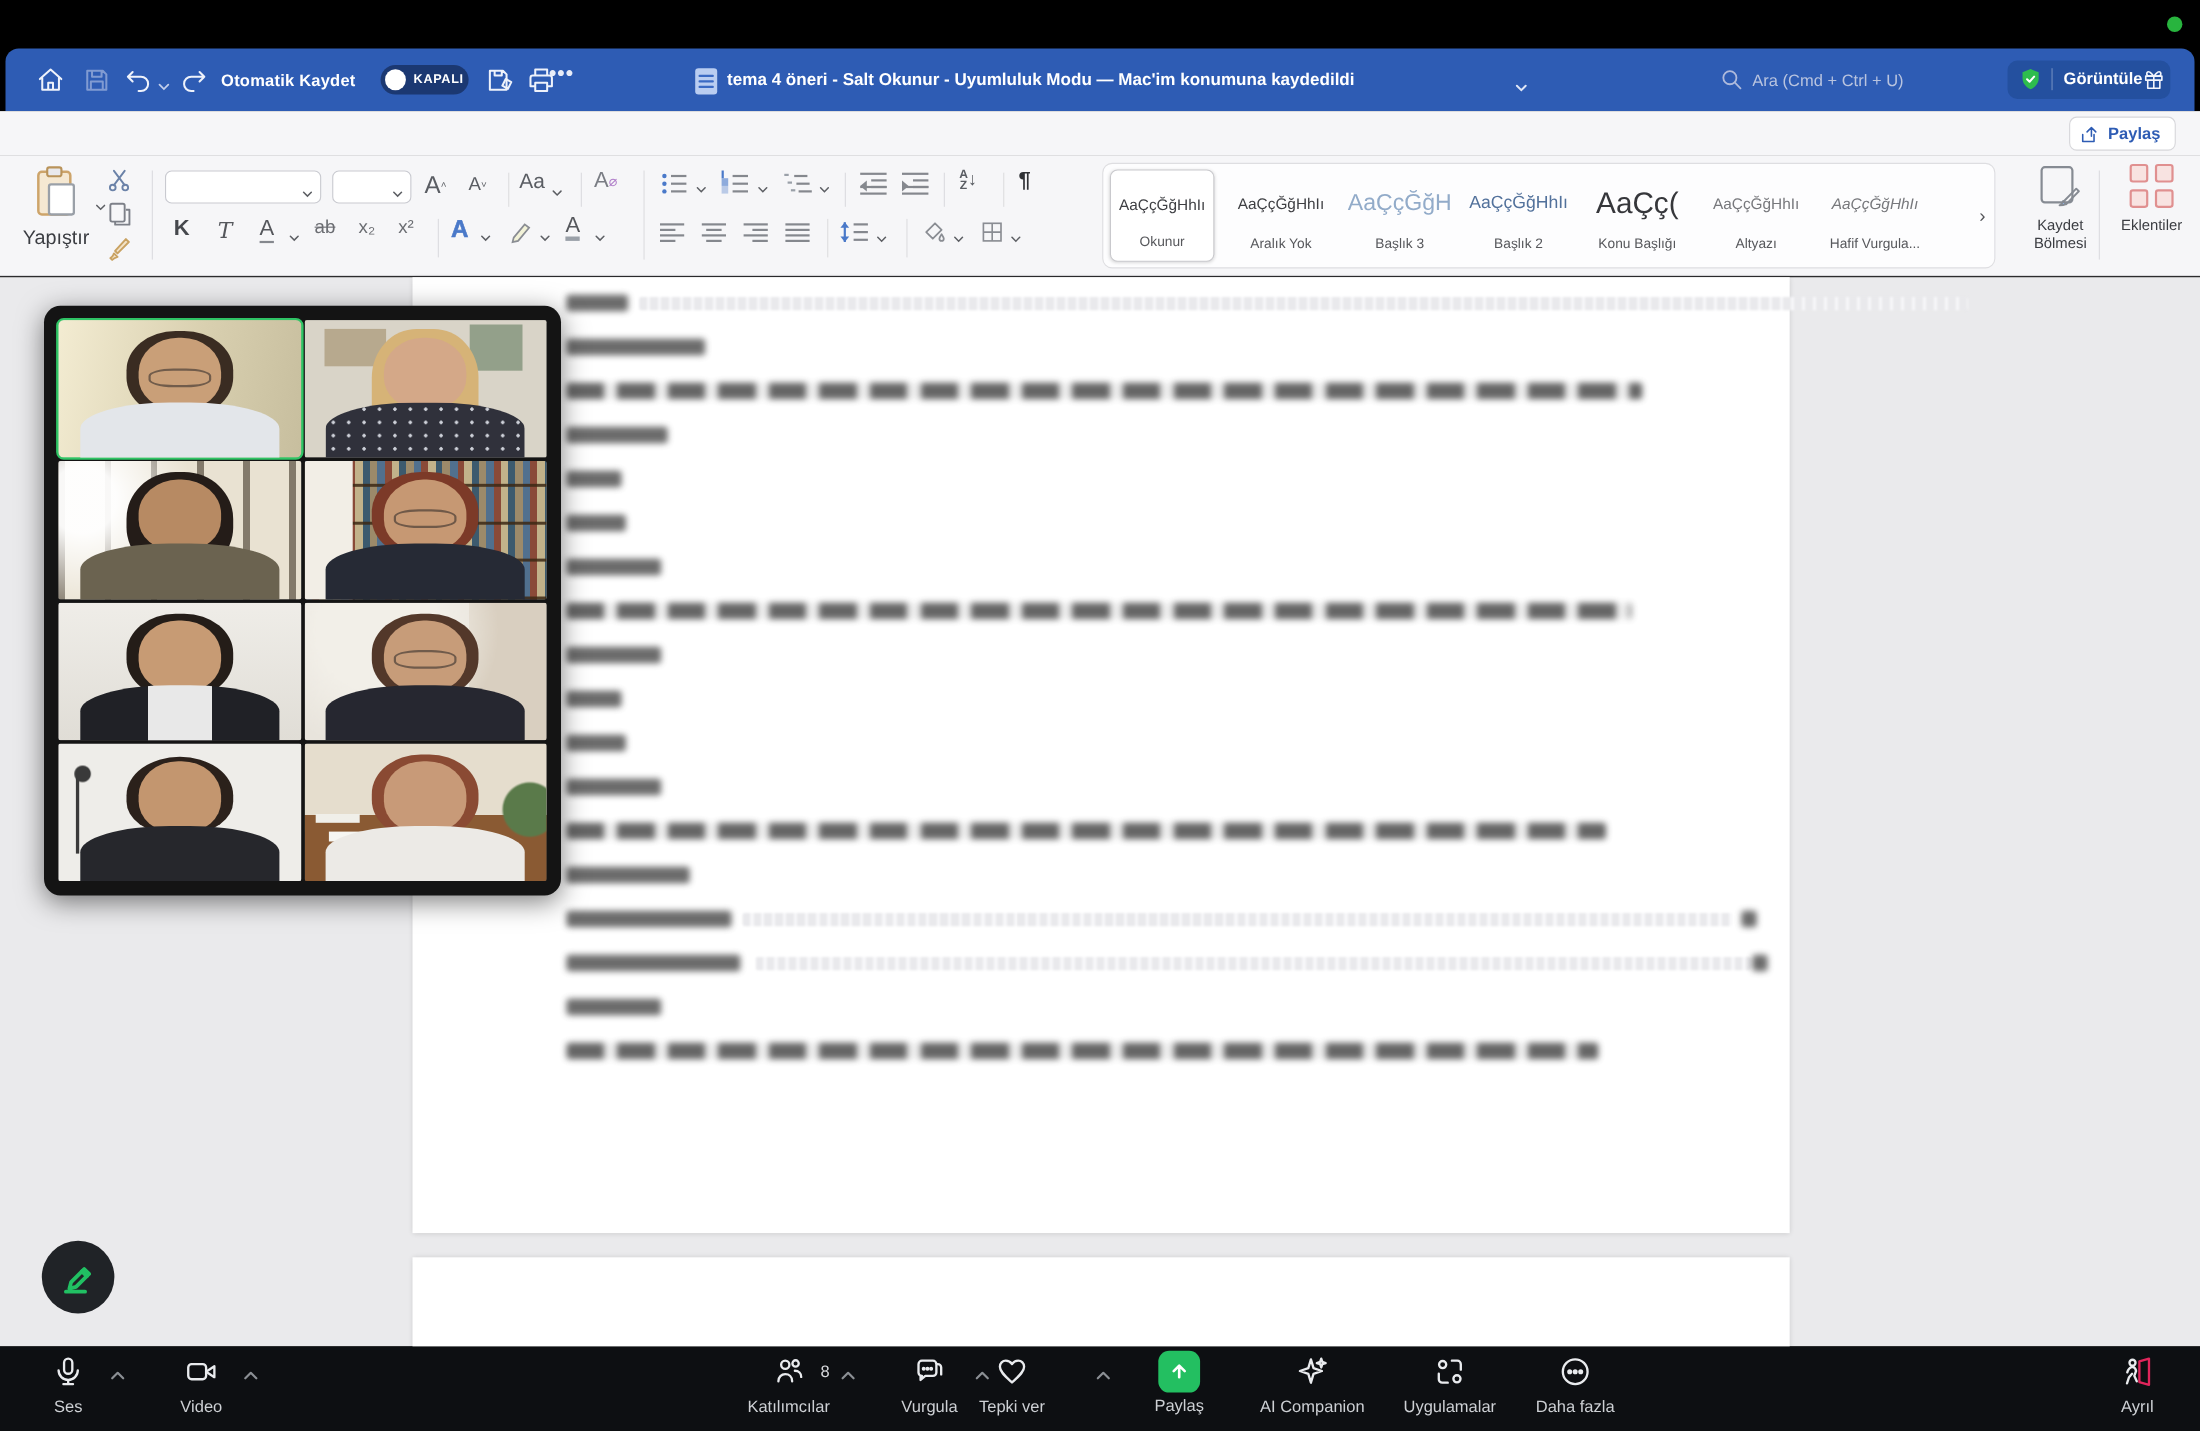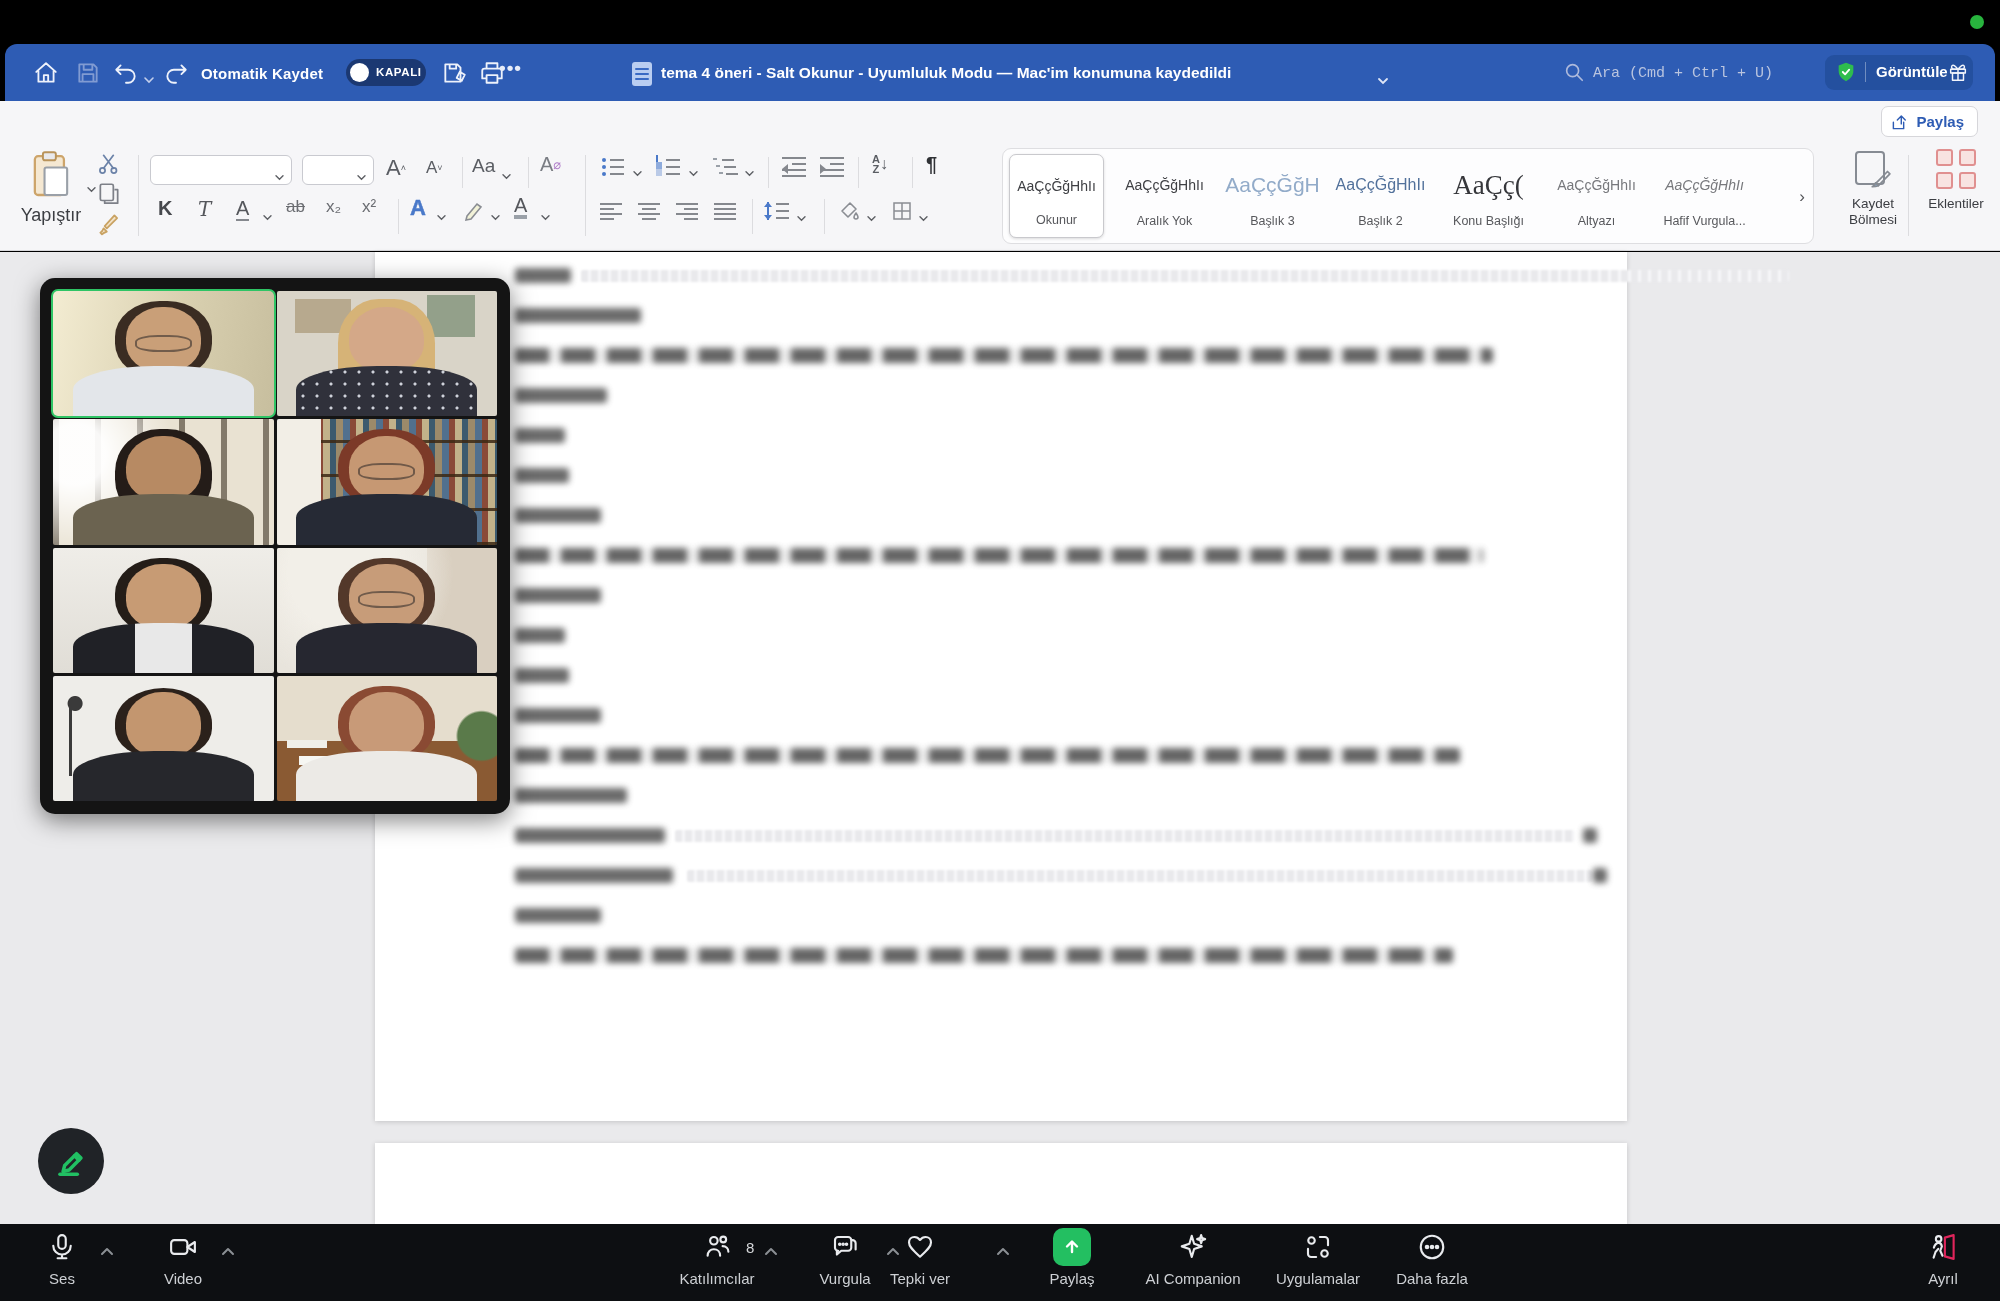--- a/index.html
+++ b/index.html
@@ -24,21 +24,21 @@
 .ellipsis{position:absolute;left:494px;top:13px;color:#e7ecf8;font-size:19px;font-weight:bold;letter-spacing:1px}
 .docicon{position:absolute;left:627px;top:18px;width:20px;height:24px;background:#b9cdf1;border-radius:3px}
 .docicon i{position:absolute;left:3px;right:3px;height:2px;background:#3a6ac4;border-radius:1px}
 .docicon i:nth-child(1){top:6px}.docicon i:nth-child(2){top:11px}.docicon i:nth-child(3){top:16px}
 .wintitle{position:absolute;left:656px;top:20px;color:#fff;font-size:15.5px;font-weight:bold;white-space:nowrap}
 .wintitle-caret{position:absolute;left:1372px;top:27px;width:12px;height:8px}
 .wintitle-caret svg{width:100%;height:100%;stroke:#dfe6f6;stroke-width:1.8;fill:none;stroke-linecap:round}
 .searchwrap{position:absolute;left:1558px;top:14px;width:240px;height:30px}
 .search-ic{position:absolute;left:0;top:3px;width:22px;height:22px}
 .search-ic svg{width:100%;height:100%;stroke:#aebadc;stroke-width:1.8;fill:none;stroke-linecap:round}
-.searchwrap input{position:absolute;left:28px;top:0;width:205px;height:30px;background:transparent;border:none;outline:none;color:#b9c4df;font-size:15px;font-family:Liberation Mono, monospace}
+.searchwrap input{position:absolute;left:28px;top:0;width:205px;height:30px;background:transparent;border:none;outline:none;color:#b9c4df;font-size:15px;font-family:Liberation Sans, sans-serif}
 .searchwrap input::placeholder{color:#b9c4df;opacity:1}
 .viewgroup{position:absolute;left:1820px;top:11px;width:148px;height:35px;background:#24509f;border-radius:9px}
 .shield{position:absolute;left:10px;top:6px;width:22px;height:23px}
 .viewsep{position:absolute;left:40px;top:7px;width:1px;height:20px;background:rgba(255,255,255,.35)}
 .viewlabel{position:absolute;left:51px;top:8px;color:#fff;font-size:15px;font-weight:bold}
 .gift{position:absolute;left:122px;top:5px;width:22px;height:24px}
 .gift svg{width:100%;height:100%;stroke:#f2f5fc;stroke-width:1.6;fill:none;stroke-linejoin:round}
 
 
 .tabrow{position:absolute;left:0;right:0;top:101px;height:40px;background:#f6f6f8}
@@ -95,21 +95,21 @@
 .sorttxt{font-size:11px;font-weight:bold;color:#5a5d63;line-height:10px;text-align:center}
 .pilcrow{font-size:20px;color:#2f3135;font-weight:bold}
 
 .gallery{position:absolute;left:1002px;top:7px;width:812px;height:96px;background:#fdfdfe;border:1px solid #dedee1;border-radius:9px;display:flex;align-items:stretch;padding:5px 26px 5px 6px;gap:13px}
 .styleitem{position:relative;width:95px;border-radius:7px;text-align:center}
 .styleitem.selected{background:#fff;border:1px solid #c9c9cd;box-shadow:0 1px 3px rgba(0,0,0,.14)}
 .stysample{position:absolute;left:0;right:0;top:14px;height:34px;display:flex;align-items:center;justify-content:center;font-size:14px;color:#3e3f43;white-space:nowrap;overflow:hidden}
 .stylabel{position:absolute;left:0;right:0;bottom:10px;font-size:12.5px;color:#57585c;white-space:nowrap;overflow:hidden}
 .sty-b1 .stysample{font-size:21px;color:#92abc9}
 .sty-b2 .stysample{font-size:16px;color:#52719b}
-.sty-konu .stysample{font-size:27px;color:#36373b;font-family:Liberation Serif, serif}
+.sty-konu .stysample{font-size:27px;color:#36373b;font-family:Liberation Sans, sans-serif}
 .sty-alt .stysample{color:#77787c}
 .sty-haf .stysample{color:#77787c;font-style:italic}
 .gal-more{position:absolute;right:8px;top:38px;font-size:17px;color:#55565a}
 .bigbtn{position:absolute;top:8px;text-align:center}
 .bigbtn .rlabel{font-size:13.5px;line-height:16px}
 .stiller-ic{display:inline-block;width:36px;height:40px;position:relative;margin-bottom:3px}
 .stiller-ic i{position:absolute;left:0;top:2px;width:30px;height:34px;border:2px solid #868b93;border-radius:4px}
 .stiller-ic svg{position:absolute;right:-3px;bottom:-2px;width:26px;height:26px}
 .addins-ic{display:inline-block;width:40px;height:40px;position:relative;margin-bottom:3px}
 .addins-ic i{position:absolute;width:17px;height:17px;border:2px solid #e09090;border-radius:3px;background:#f8e3e1}

